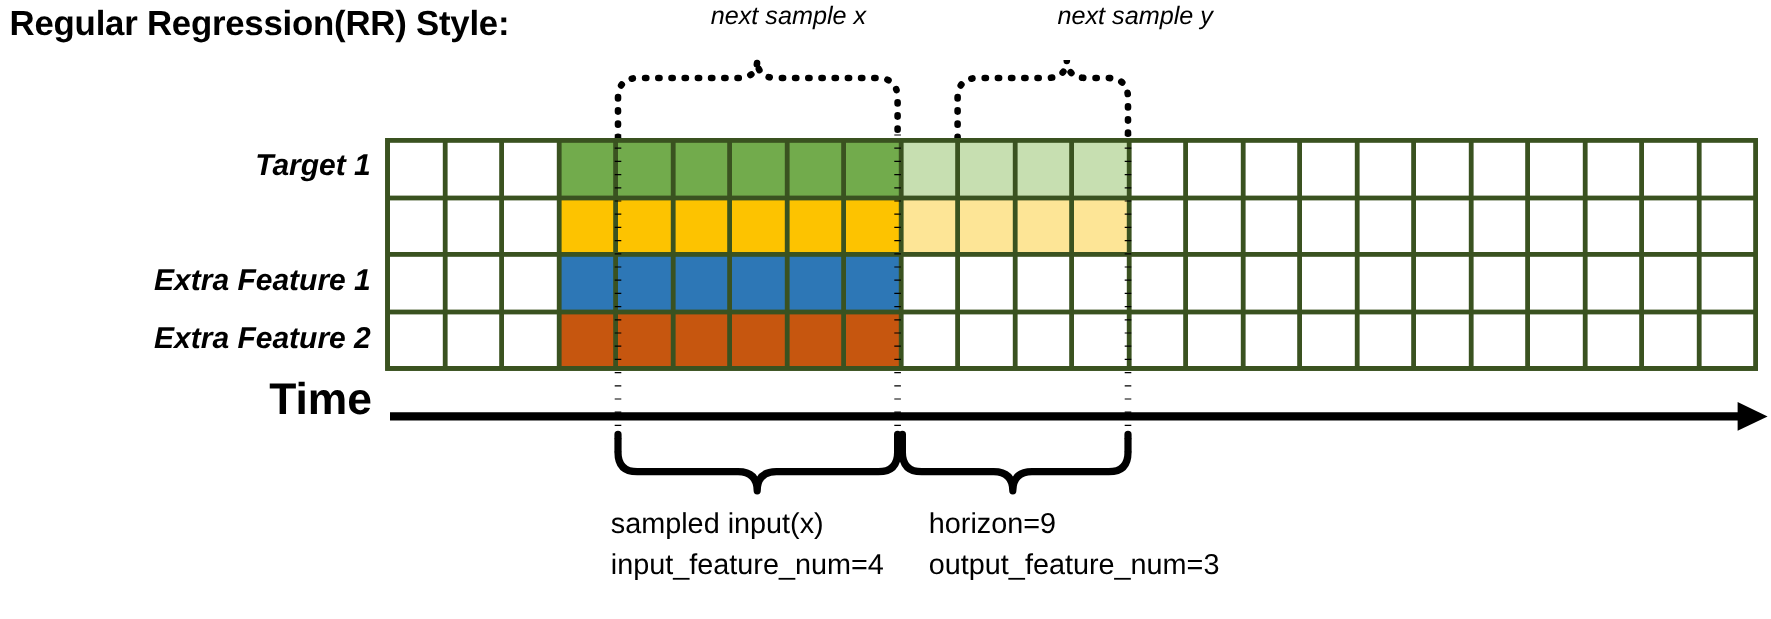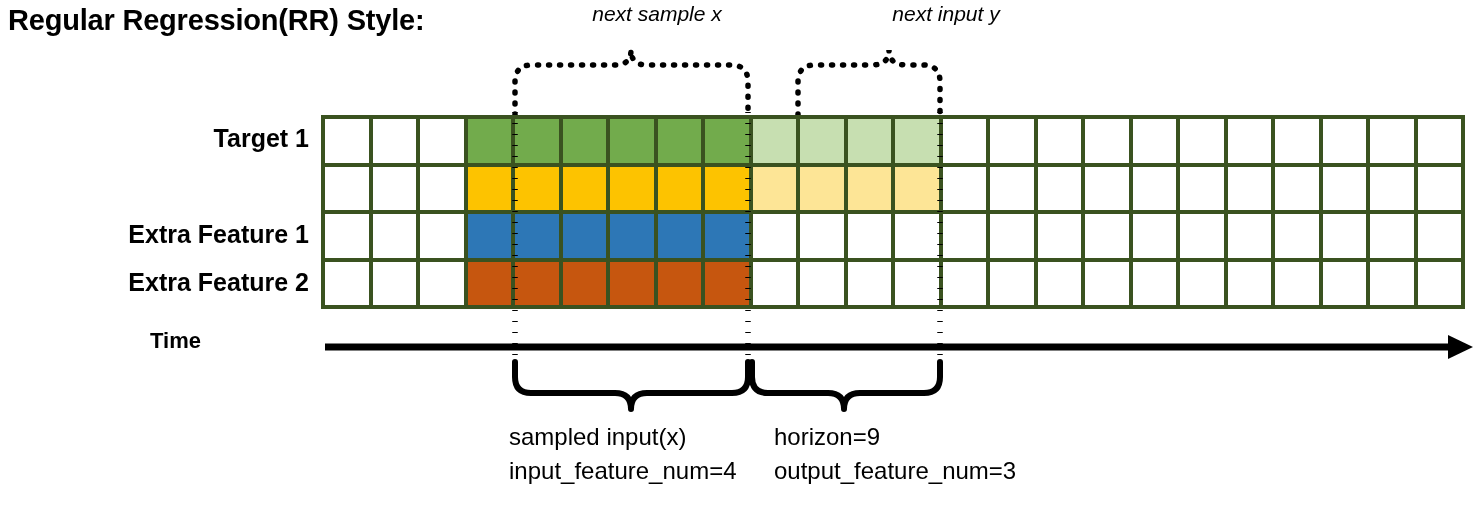--- a/index.html
+++ b/index.html
@@ -32,20 +32,21 @@
 
   
   .row-label {
     right: 0;
     width: 280px;
     text-align: right;
     font-size: 25px;
     font-weight: 700;
     color: #000;
     white-space: nowrap;
+    font-style: italic;
   }
   #rowlabels {
     left: 25px;
     top: 116px;
     width: 284px;
     height: 192px;
   }
 
   
   #grid {
@@ -75,23 +76,24 @@
   .c-green  { background: #72ab4c; }
   .c-greenl { background: #c7dfb1; }
   .c-yellow { background: #fdc300; }
   .c-yellowl{ background: #fde596; }
   .c-blue   { background: #2d77b6; }
   .c-orange { background: #c6560f; }
 
   
   #time-label {
     left: 150px;
-    top: 328px;
+    top: 312px;
     width: 160px;
-    font-size: 22px;
+    text-align: right;
+    font-size: 37px;
     font-weight: 700;
     color: #000;
   }
 
   
   .top-note {
     font-size: 21px;
     font-style: italic;
     font-weight: 400;
     color: #000;
@@ -116,21 +118,21 @@
   #cap-y { left: 774px; top: 420px; }
 </style>
 </head>
 <body>
 
 <div id="canvas">
 
   <div class="abs top-note" id="note-x">next sample x</div>
 
   <div class="abs" id="title">Regular Regression(RR) Style:</div>
-  <div class="abs top-note" id="note-y">next input y</div>
+  <div class="abs top-note" id="note-y">next sample y</div>
 
   <svg class="abs overlay" id="top-braces" viewBox="0 0 1476 516">
 
     <path d="M 515 115 L 515 82 Q 515 65 532 65 L 615 65 Q 631 65 631 50 Q 631 65 647 65 L 731 65 Q 748 65 748 82 L 748 115" fill="none" stroke="#000" stroke-width="5.5" stroke-linecap="round" stroke-dasharray="1 10"></path>
 
     <path d="M 798 115 L 798 82 Q 798 65 815 65 L 872 65 Q 889 65 889 50 Q 889 65 906 65 L 923 65 Q 940 65 940 82 L 940 115" fill="none" stroke="#000" stroke-width="5.5" stroke-linecap="round" stroke-dasharray="1 10"></path>
   </svg>
 
   <div class="abs" id="rowlabels">
     <div class="abs row-label" style="top:8px">Target 1</div>

